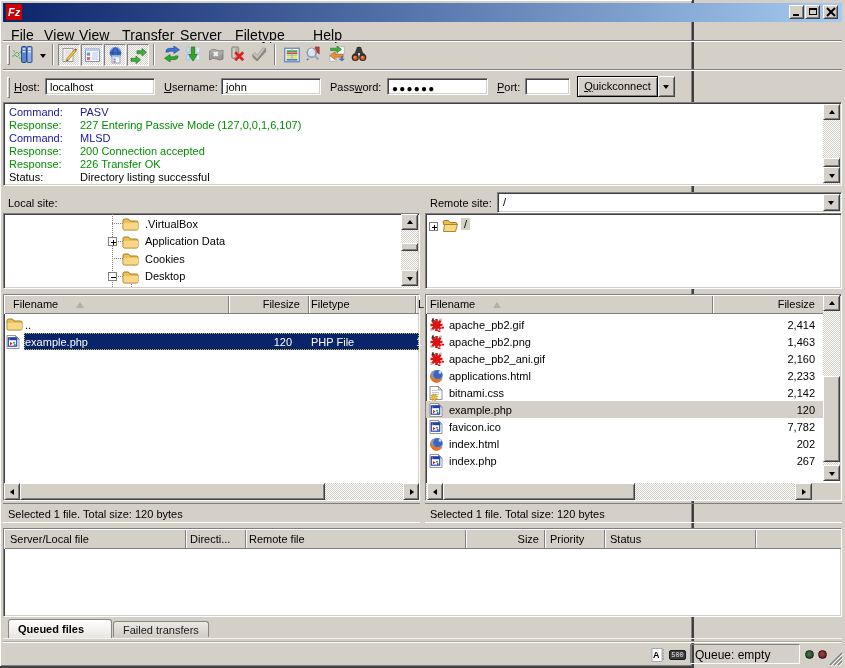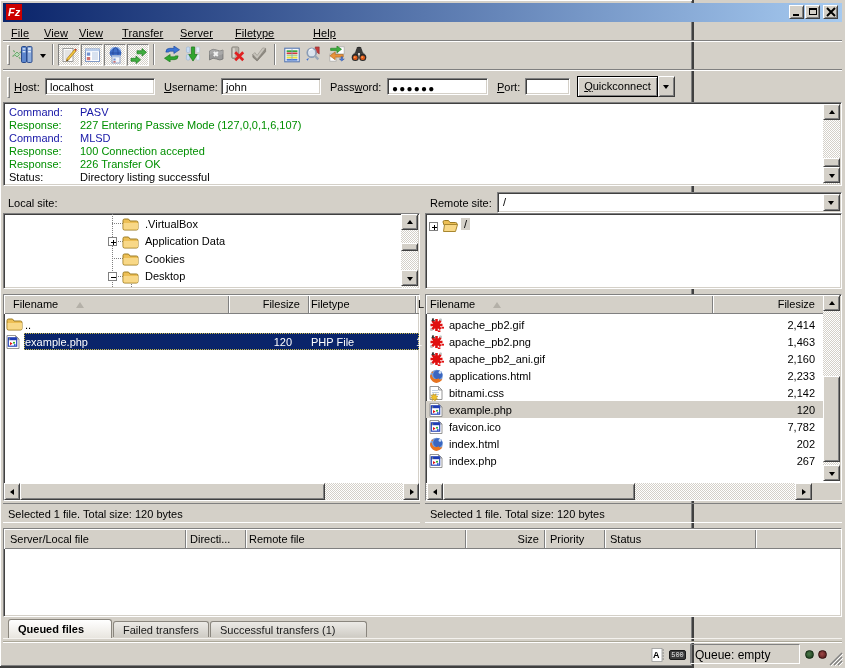--- a/index.html
+++ b/index.html
@@ -7,21 +7,21 @@
 box-shadow:inset -2px -2px 0 #404040, inset 1px 1px 0 #fff, inset -3px -3px 0 #808080, inset 2px 2px 0 #d4d0c8;}
 .abs{position:absolute;}
 .sunken{border:1px solid;border-color:#808080 #fff #fff #808080;box-shadow:inset 1px 1px 0 #404040, inset -1px -1px 0 #d4d0c8;}
 .checker{background-color:#fff;background-image:conic-gradient(#d4d0c8 25%,#0000 0 50%,#d4d0c8 0 75%,#0000 0);background-size:2px 2px;}
 .white{background:#fff;}
 
 #title{left:3px;top:3px;width:839px;height:19px;background:linear-gradient(to right,#0a246a,#a6caf0);}
 #title .txt{position:absolute;left:21px;top:2px;color:#fff;font-weight:bold;font-size:13px;letter-spacing:0px;}
 .wbtn{position:absolute;top:3px;width:16px;height:14px;background:#d4d0c8;border:1px solid;border-color:#fff #404040 #404040 #fff;box-shadow:inset 1px 1px 0 #d4d0c8, inset -1px -1px 0 #808080;}
 
-.menuitem{position:absolute;top:27px;font-size:11px;letter-spacing:.1px;text-decoration:underline;}
+.menuitem{position:absolute;top:27px;font-size:14px;letter-spacing:.1px;}
 
 .grip{position:absolute;width:3px;border-left:1px solid #fff;border-top:1px solid #fff;border-right:1px solid #808080;border-bottom:1px solid #808080;background:#d4d0c8;}
 .tsep{position:absolute;width:2px;border-left:1px solid #808080;border-right:1px solid #fff;}
 .ticon{position:absolute;width:16px;height:16px;}
 .tbtn{position:absolute;width:22px;height:22px;border:1px solid;border-color:#808080 #fff #fff #808080;background-color:#fff;background-image:conic-gradient(#d4d0c8 25%,#0000 0 50%,#d4d0c8 0 75%,#0000 0);background-size:2px 2px;}
 .tbtn svg{position:absolute;left:2px;top:2px;}
 
 .qlabel{position:absolute;top:81px;}
 .qinput{position:absolute;top:78px;height:17px;background:#fff;border:1px solid;border-color:#808080 #fff #fff #808080;box-shadow:inset 1px 1px 0 #404040, inset -1px -1px 0 #d4d0c8;font-size:11px;padding:2px 0 0 4px;}
 u{text-decoration:underline;}
@@ -206,21 +206,21 @@
   <div class="qinput" style="left:525px;width:45px"></div>
   <div class="abs" style="left:577px;top:76px;width:81px;height:21px;background:#d4d0c8;border:1px solid #000;box-shadow:inset 1px 1px 0 #fff, inset -1px -1px 0 #808080;text-align:center;padding-top:3px"><u>Q</u>uickconnect</div>
   <div class="abs" style="left:658px;top:76px;width:17px;height:21px;background:#d4d0c8;border:1px solid;border-color:#fff #404040 #404040 #fff;box-shadow:inset 1px 1px 0 #d4d0c8, inset -1px -1px 0 #808080;">
       <div class="darr" style="left:4px;top:8px"></div>
     </div>
 
   <div id="log" class="abs sunken">
     <div class="row" style="top:3px;color:#1616a6">Command:<span style="position:absolute;left:71px">PASV</span></div>
     <div class="row" style="top:16px;color:#008f00">Response:<span style="position:absolute;left:71px">227 Entering Passive Mode (127,0,0,1,6,107)</span></div>
     <div class="row" style="top:29px;color:#1616a6">Command:<span style="position:absolute;left:71px">MLSD</span></div>
-    <div class="row" style="top:42px;color:#008f00">Response:<span style="position:absolute;left:71px">100 Connection accepted</span></div>
+    <div class="row" style="top:42px;color:#008f00">Response:<span style="position:absolute;left:71px">200 Connection accepted</span></div>
     <div class="row" style="top:55px;color:#008f00">Response:<span style="position:absolute;left:71px">226 Transfer OK</span></div>
     <div class="row" style="top:68px;color:#000">Status:<span style="position:absolute;left:71px">Directory listing successful</span></div>
     <div class="abs checker" style="right:1px;top:1px;width:17px;height:80px"></div>
     <div class="sbtn" style="right:1px;top:1px;width:17px;height:16px">
         <div class="uarr" style="left:5px;top:5px"></div>
       </div>
     <div class="sthumb" style="right:1px;top:55px;width:17px;height:9px"></div>
     <div class="sbtn" style="right:1px;top:64px;width:17px;height:16px">
         <div class="darr" style="left:5px;top:6px"></div>
       </div>
@@ -454,23 +454,20 @@
       <div class="hsep" style="left:751px;height:18px"></div>
     </div>
   </div>
 
   <div class="abs" style="left:8px;top:619px;width:104px;height:19px;background:linear-gradient(#ffffff,#f2f0ec 60%,#e8e5df);border:1px solid #8a867e;border-bottom:none;border-radius:3px 3px 0 0;">
       <span class="abs" style="left:9px;top:3px;font-weight:bold">Queued files</span>
     </div>
   <div class="abs" style="left:113px;top:621px;width:96px;height:16px;background:linear-gradient(#eceae6,#cfccc5);border:1px solid #8a867e;border-bottom:none;border-radius:3px 3px 0 0;">
       <span class="abs" style="left:9px;top:2px;color:#1a1a1a">Failed transfers</span>
     </div>
-  <div class="abs" style="left:210px;top:621px;width:157px;height:16px;background:linear-gradient(#eceae6,#cfccc5);border:1px solid #8a867e;border-bottom:none;border-radius:3px 3px 0 0;">
-      <span class="abs" style="left:9px;top:2px;color:#1a1a1a">Successful transfers (1)</span>
-    </div>
   <div class="abs" style="left:3px;top:638px;width:839px;height:1px;background:#f4f2ee"></div>
 
   <div class="abs" style="left:3px;top:641px;width:839px;height:2px;border-top:1px solid #aca899;border-bottom:1px solid #fff"></div>
   <svg class="abs" style="left:651px;top:648px" width="14" height="14" viewBox="0 0 14 14">
     <rect x="1" y="0.5" width="10" height="13" fill="#fff" stroke="#9a9a9a" stroke-width="0.8"></rect>
     <text x="2" y="10" font-size="9" font-weight="bold" font-family="Liberation Sans" fill="#000">A</text>
     <path d="M11.5 2 h1.5 M11.5 5 h1.5 M11.5 8 h1.5 M11.5 11 h1.5" stroke="#808080" stroke-width="1"></path>
   </svg>
   <div class="abs" style="left:669px;top:650px;width:17px;height:10px;background:#3a3a3a;border-radius:2px;border:1px solid #1a1a1a;color:#e8e8e8;font-size:7px;text-align:center;line-height:8px;font-family:'Liberation Mono',monospace">500</div>
   <div class="abs" style="left:690px;top:644px;width:110px;height:20px;border:1px solid;border-color:#808080 #fff #fff #808080;">

